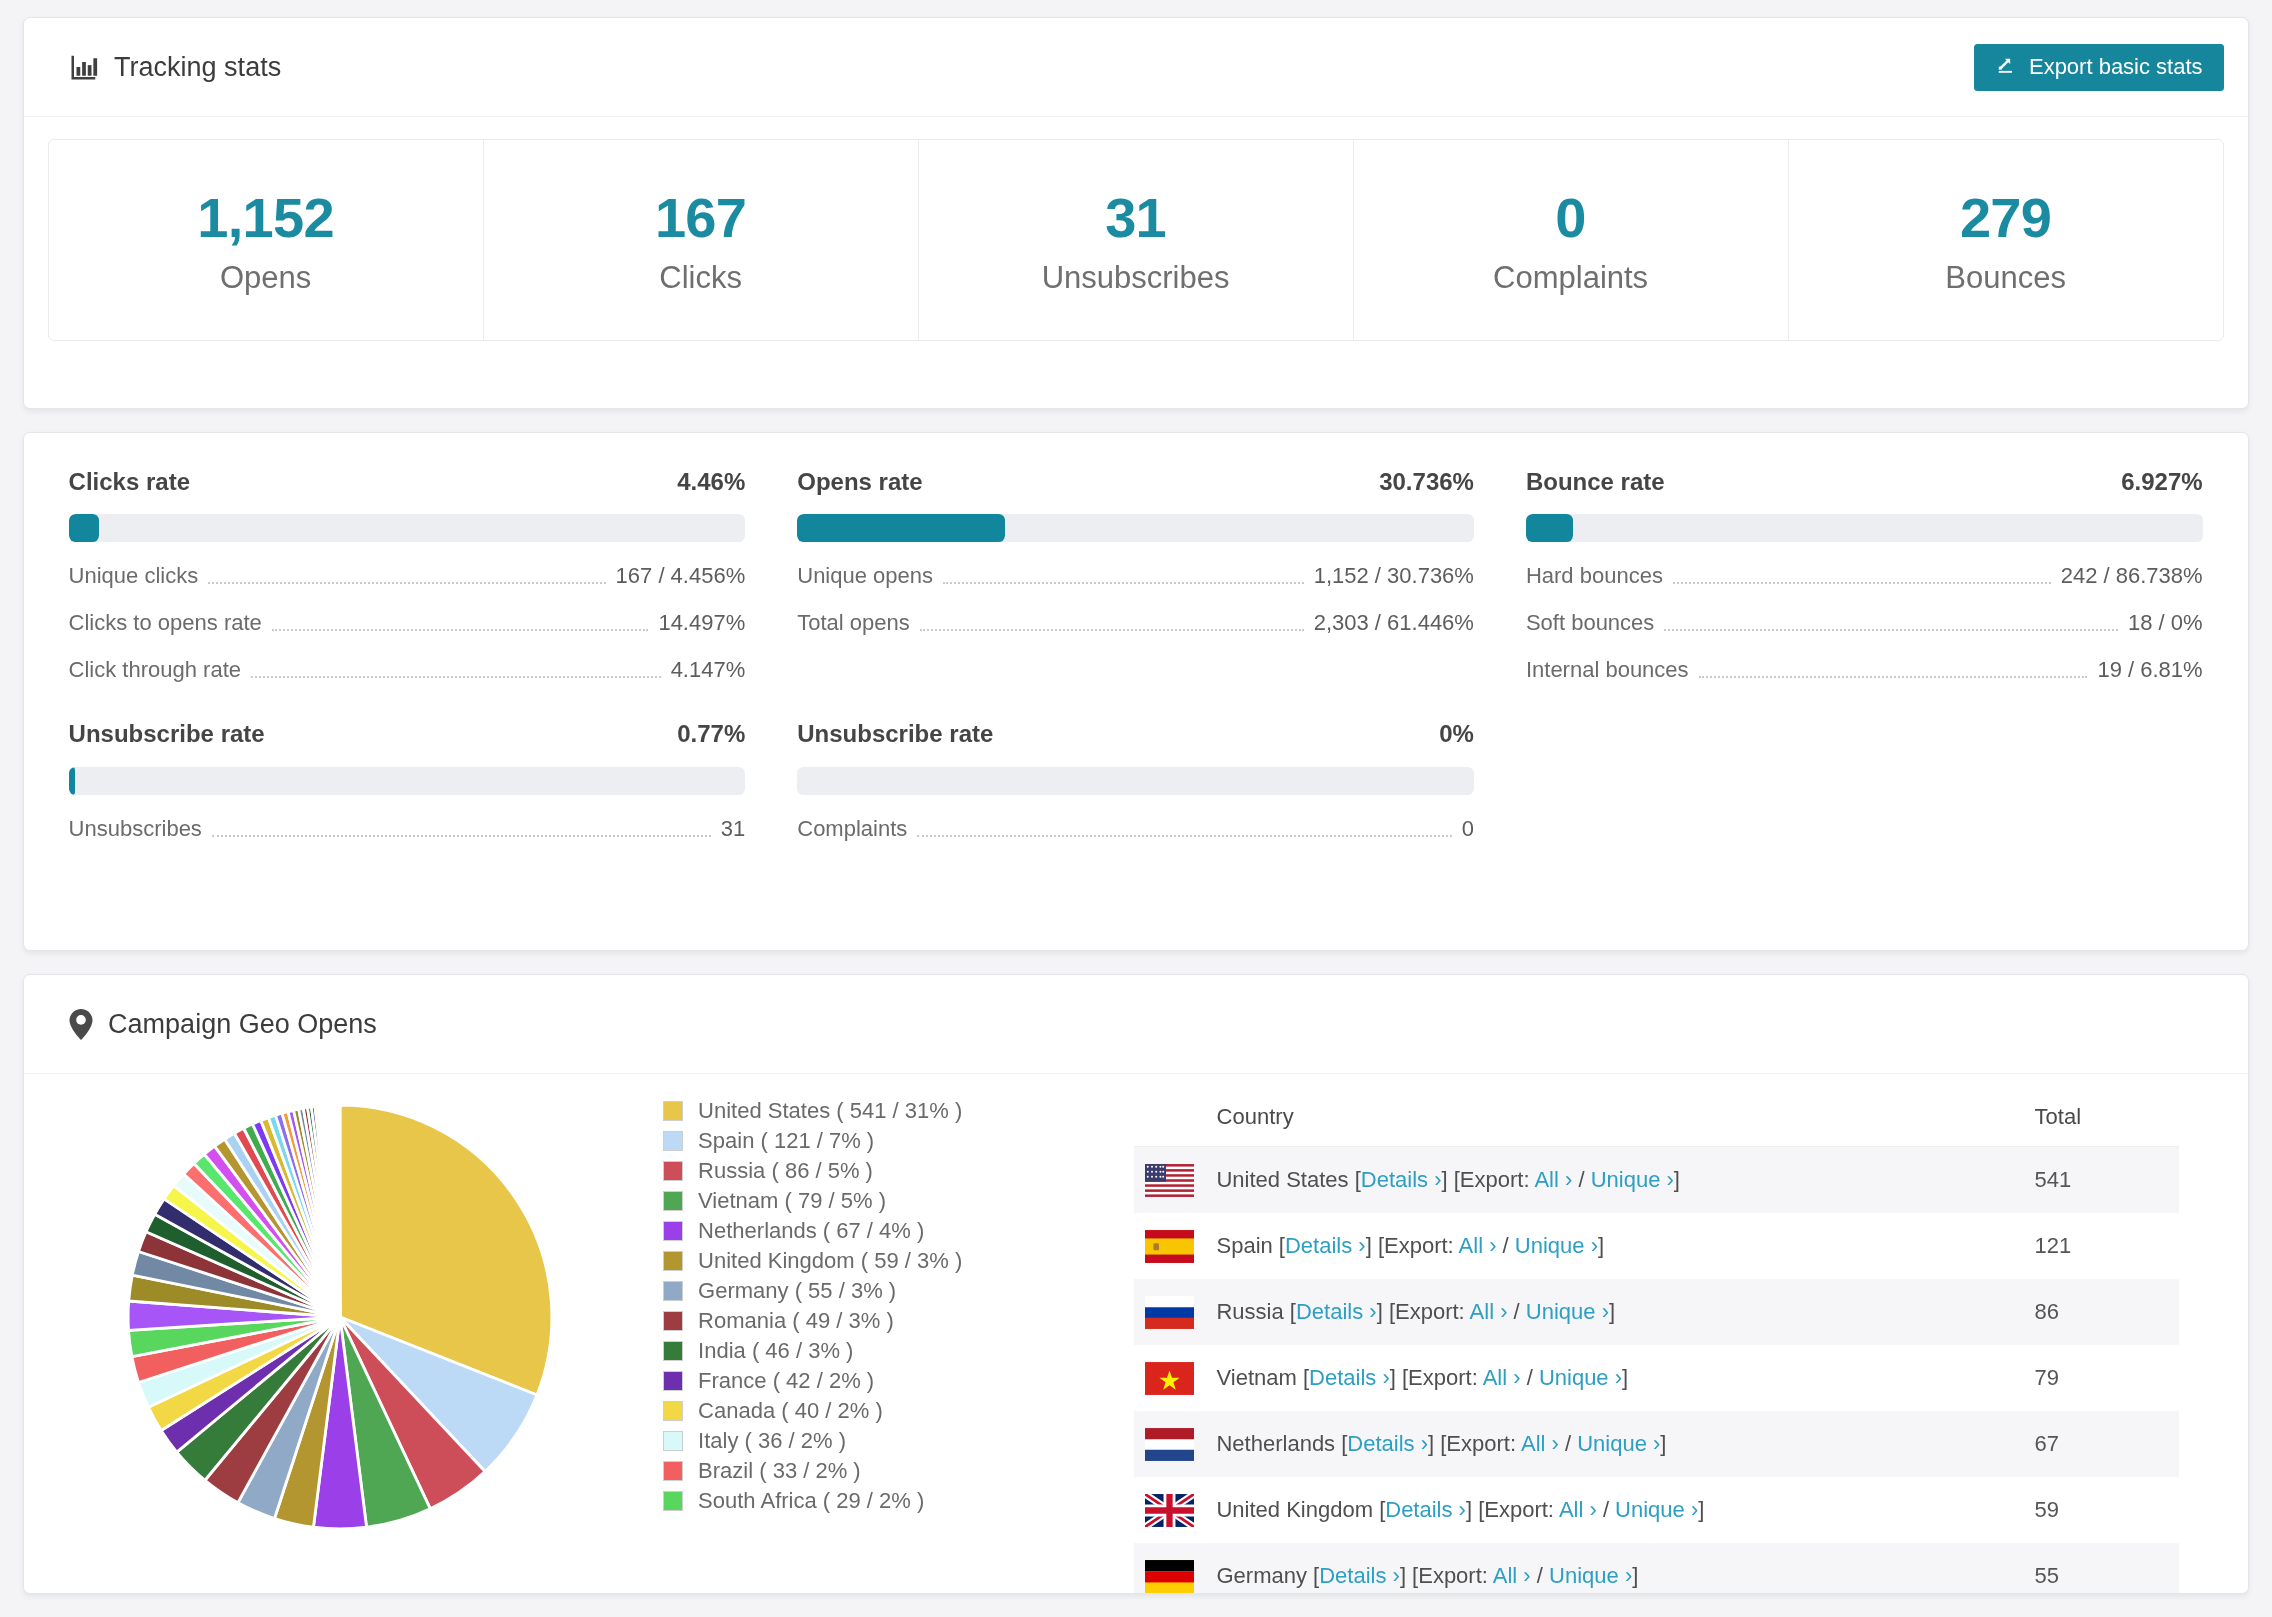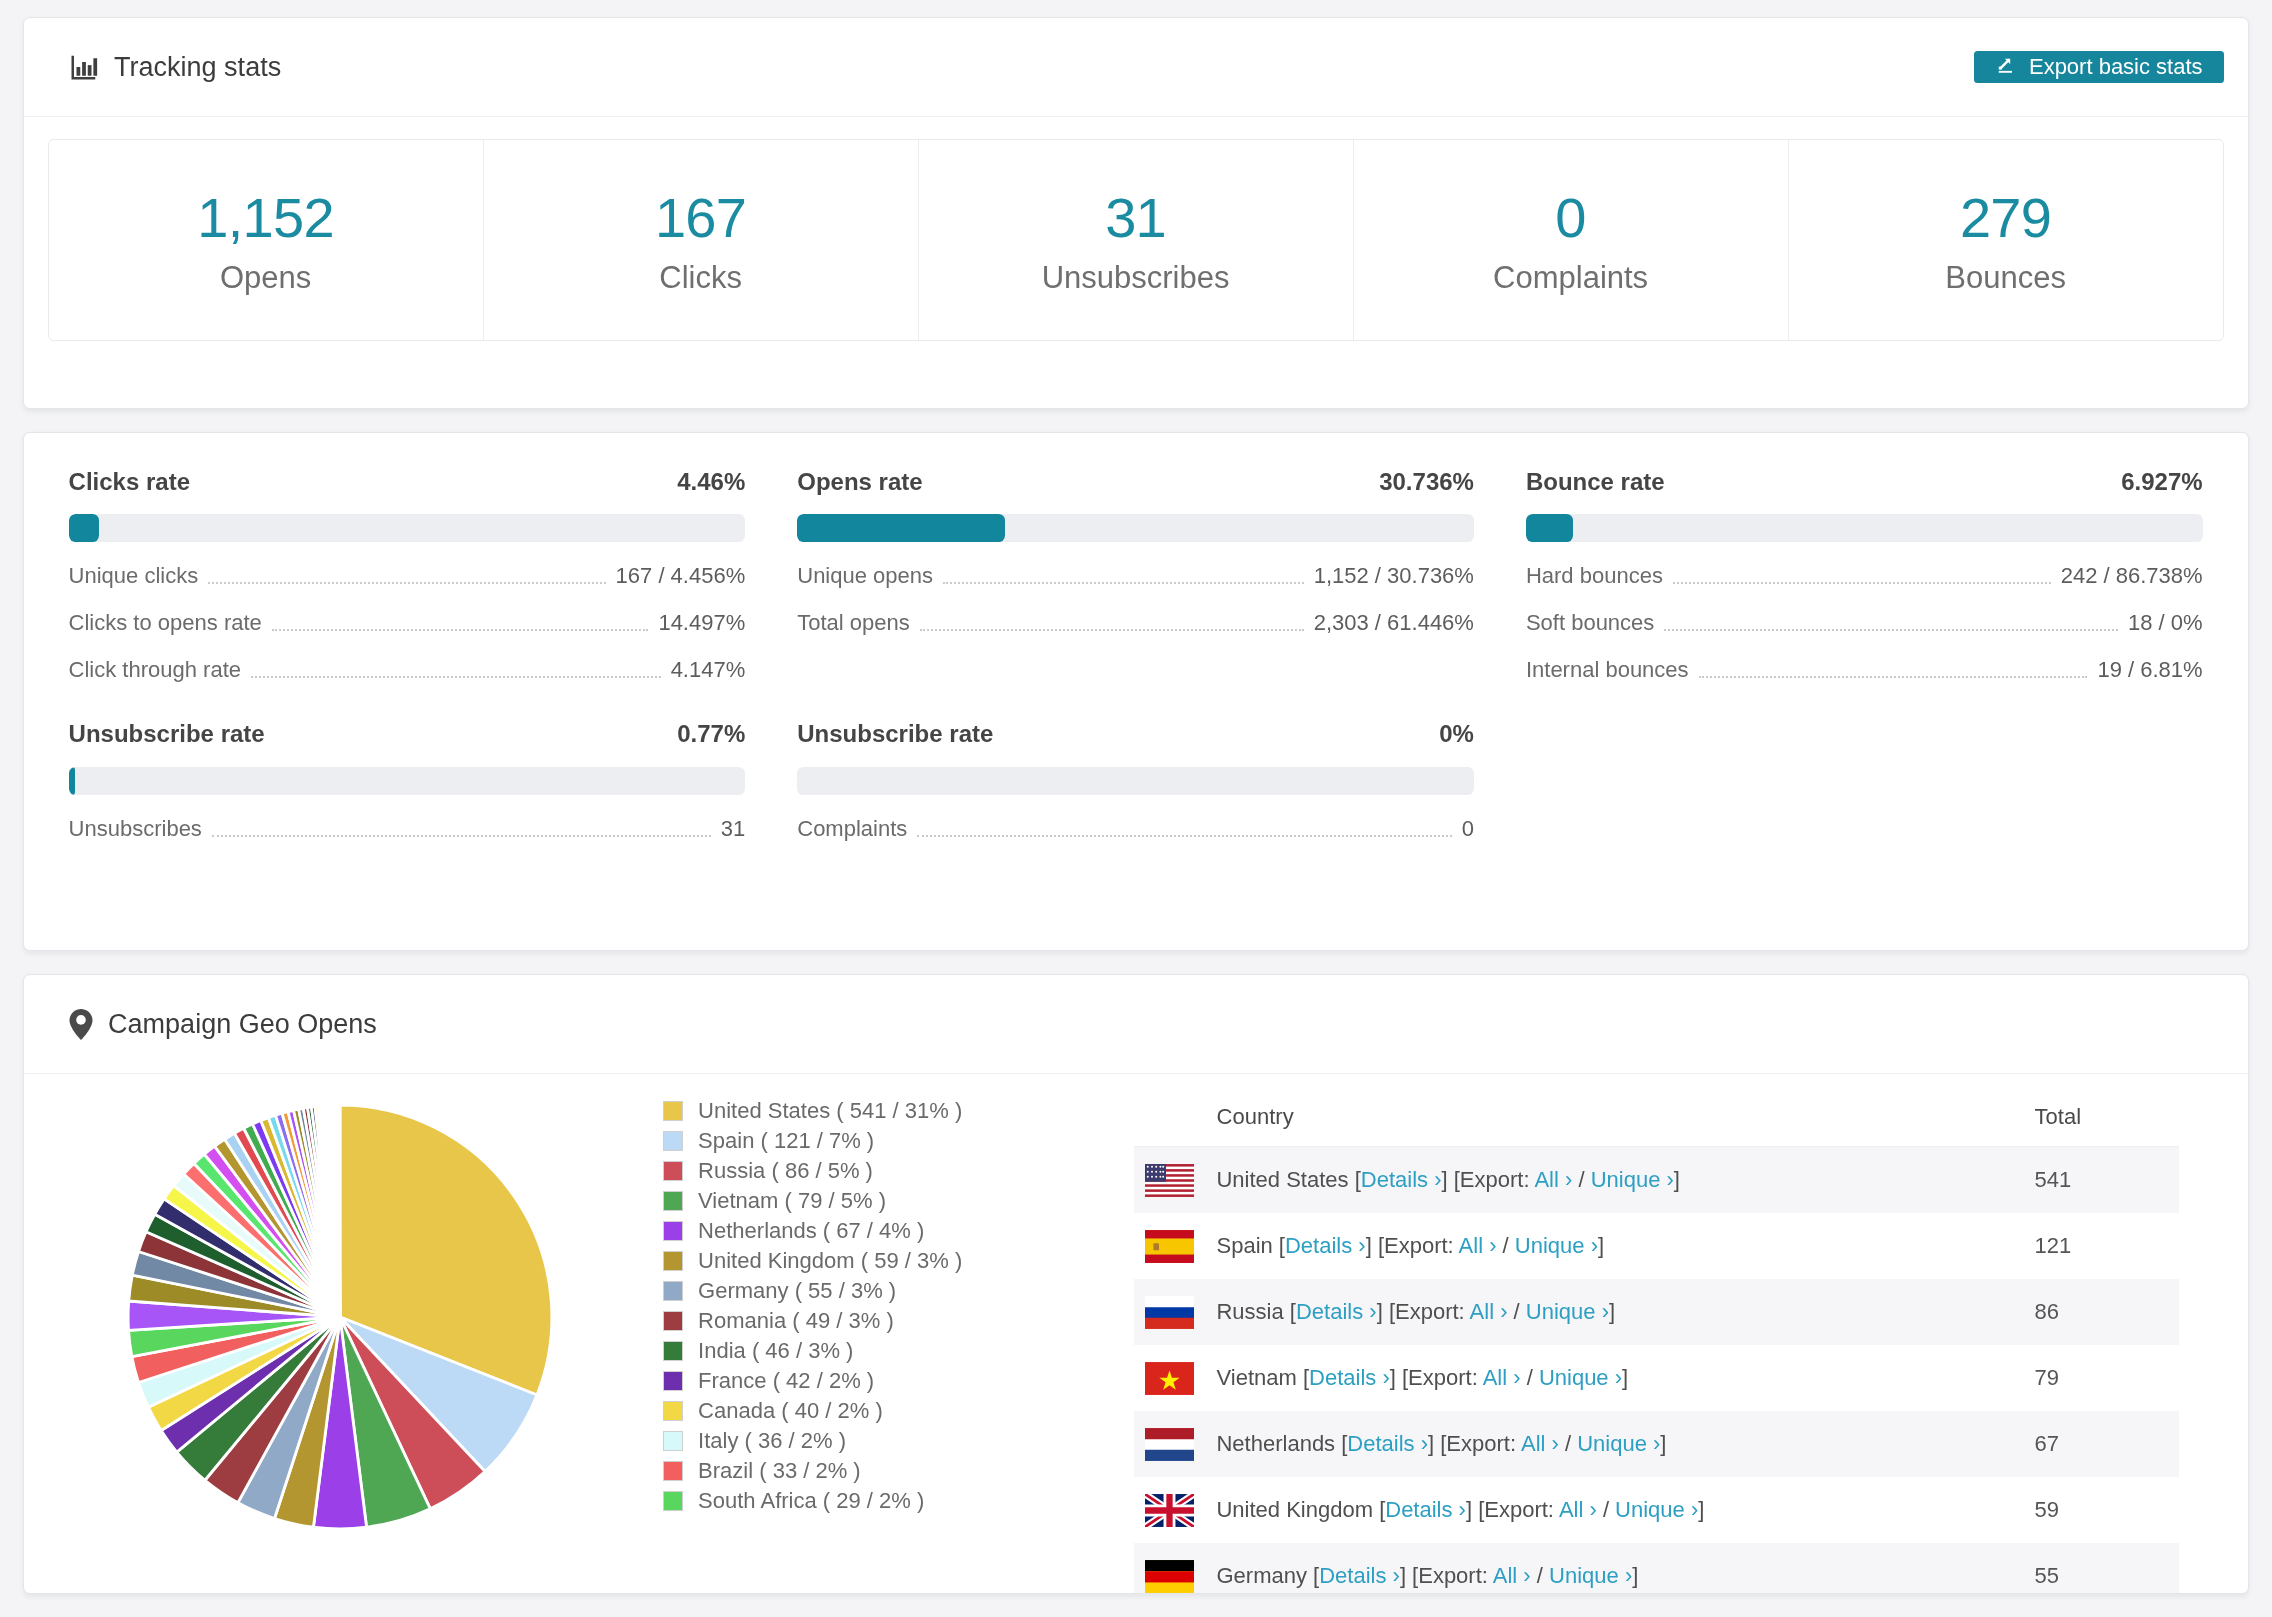--- a/index.html
+++ b/index.html
@@ -19,29 +19,29 @@
   #card-tracking{top:17px;height:392px;}
   .card-header{
     display:flex;align-items:center;height:99px;
     padding:0 24px 0 45px;border-bottom:1.4px solid #f0f0f2;box-sizing:border-box;
   }
   .card-title{font-size:27px;color:#3c3c3c;display:flex;align-items:center;gap:15.5px;}
   .card-title svg{display:block;}
   .btn-teal{
     margin-left:auto;display:flex;align-items:center;gap:11.3px;
     background:#16869c;color:#fff;border:none;border-radius:3.5px;
-    font-size:22px;font-family:inherit;padding:0 21px;height:32px;cursor:pointer;
+    font-size:22px;font-family:inherit;padding:0 21px;height:47px;cursor:pointer;
   }
   #stats-row{
     position:absolute;left:24px;right:24px;top:121px;height:200px;
     display:flex;border:1.4px solid #e9eaec;border-radius:5.6px;overflow:hidden;background:#fff;
   }
   .stat-cell{flex:1;display:flex;flex-direction:column;align-items:center;justify-content:center;gap:10px;}
   .stat-cell + .stat-cell{border-left:1.4px solid #eceded;}
-  .stat-value{font-size:56px;font-weight:400;color:#1b8ba1;letter-spacing:-0.7px;}
+  .stat-value{font-size:56px;font-weight:700;color:#1b8ba1;letter-spacing:-0.7px;}
   .stat-label{font-size:31px;color:#6f6f6f;}
   
   #card-rates{top:432px;height:519px;}
   #rates-grid{
     position:absolute;left:45px;right:45px;top:35px;
     display:grid;grid-template-columns:1fr 1fr 1fr;column-gap:52px;row-gap:37px;
   }
   .rate-head{display:flex;align-items:baseline;margin-bottom:18.4px;}
   .rate-title{font-size:24px;font-weight:700;color:#454545;}
   .rate-value{margin-left:auto;font-size:24px;font-weight:700;color:#454545;}

